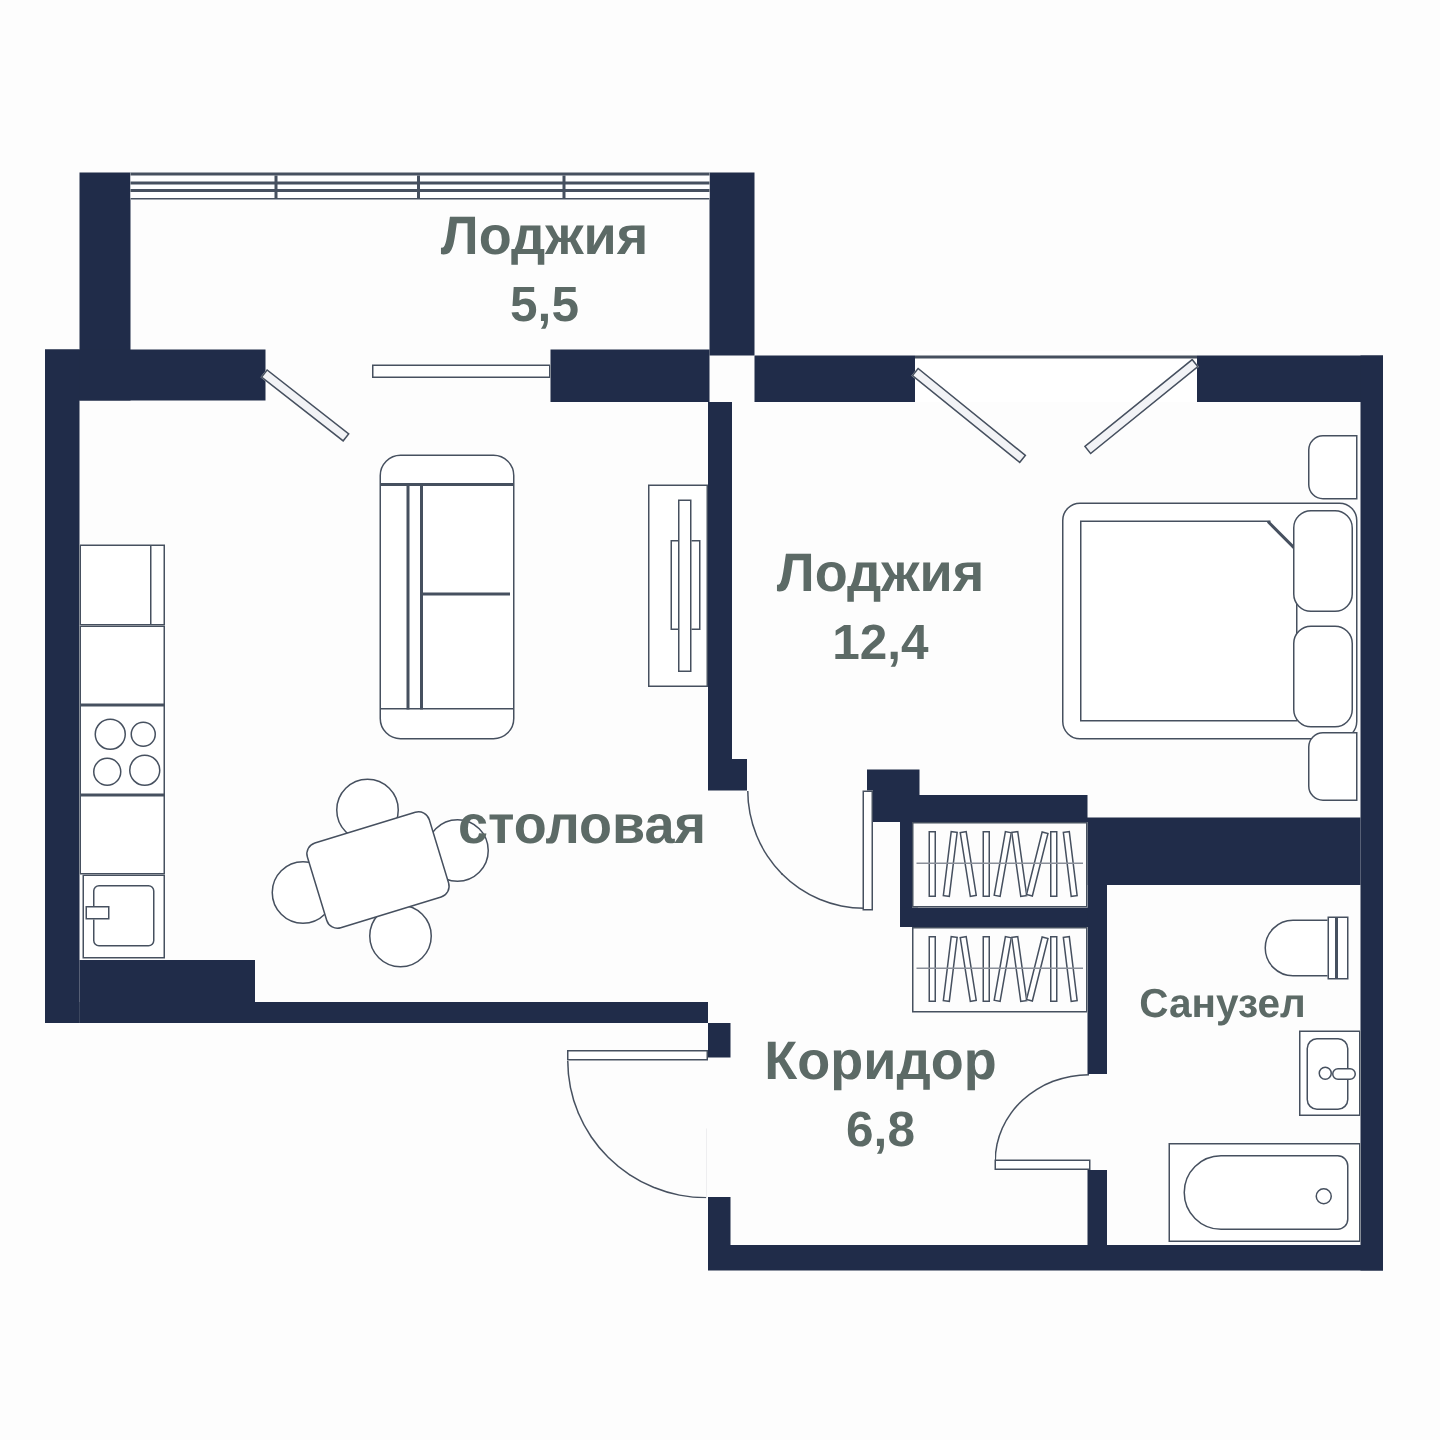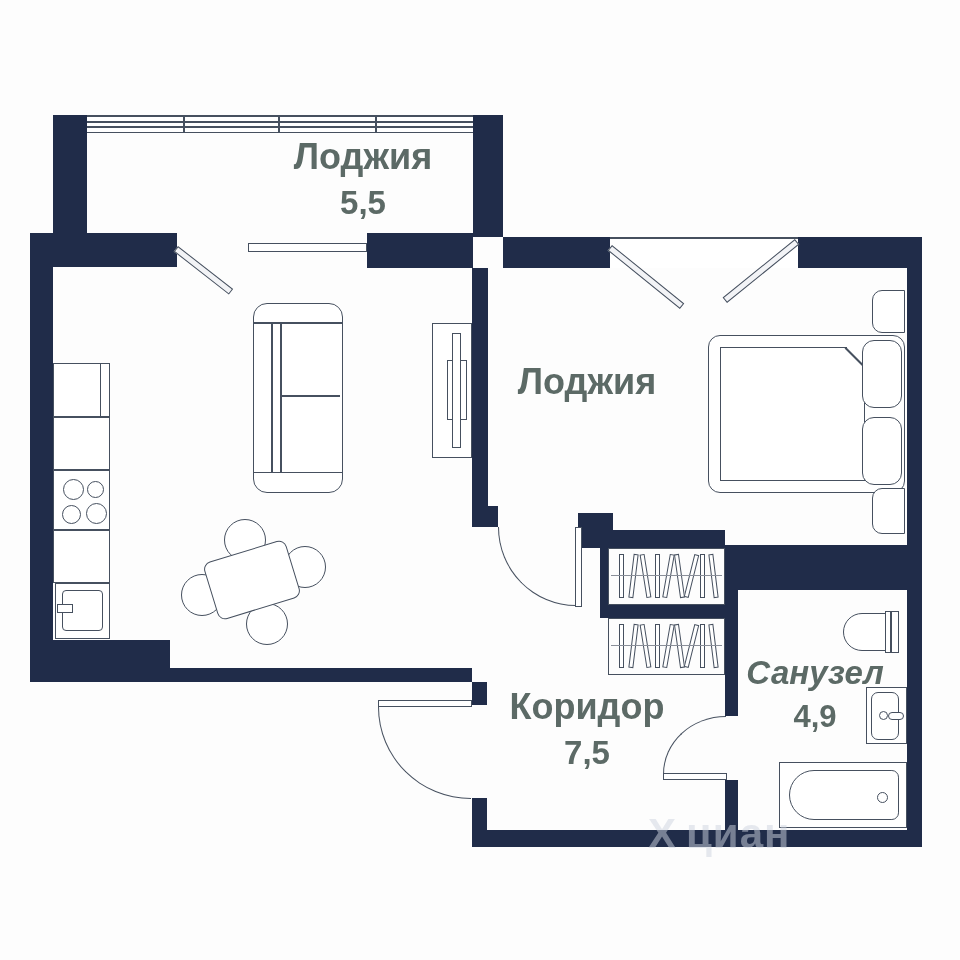--- a/index.html
+++ b/index.html
@@ -18,21 +18,21 @@
   .leaf{position:absolute;background:#f2f3f6;border:1.5px solid var(--line);box-sizing:border-box;}
   .arc{position:absolute;box-sizing:border-box;}
   .arc-bl{border-left:1.5px solid var(--line);border-bottom:1.5px solid var(--line);
           border-bottom-left-radius:100% 100%;}
   .arc-tl{border-left:1.5px solid var(--line);border-top:1.5px solid var(--line);
           border-top-left-radius:100% 100%;}
   .circle{border-radius:50%;}
   .rlabel{position:absolute;text-align:center;font-weight:700;color:var(--label);}
   .rname{font-size:36px;line-height:1.42;}
   .rarea{font-size:33px;line-height:1.3;}
-  .rlabel.small .rname{font-size:33px;font-style:italic;}
+  .rlabel.small .rname{font-size:27px;}
   .rlabel.small .rarea{font-size:31px;}
   
   .glz{position:absolute;left:87px;top:115px;width:386px;height:18px;background:#fff;
        border-top:2px solid var(--line);border-bottom:1.5px solid var(--line);box-sizing:border-box;}
   .glz .g1{position:absolute;left:0;right:0;top:4px;height:1.5px;background:var(--line);}
   .glz .g2{position:absolute;left:0;right:0;top:9px;height:1.5px;background:var(--line);}
   .glz .vtick{position:absolute;top:0;bottom:0;width:1.5px;background:var(--line);}
   
   .wrd{position:absolute;width:117px;height:57px;background:#fdfdfd;border:1.5px solid var(--line);box-sizing:border-box;}
   .wrd::after{content:"";position:absolute;left:2px;right:2px;top:26px;height:1px;background:#8a8f99;}
@@ -186,29 +186,27 @@
   <div class="furn" style="left:779px;top:762px;width:128px;height:66px;"></div>
   <div class="furn" style="left:789px;top:770px;width:110px;height:50px;border-radius:28px 8px 8px 28px;"></div>
   <div class="furn circle" style="left:877px;top:792px;width:11px;height:11px;"></div>
 
   <div class="rlabel" style="left:263px;top:131px;width:200px;">
     <div class="rname">Лоджия</div>
     <div class="rarea">5,5</div>
   </div>
   <div class="rlabel" style="left:487px;top:356px;width:200px;">
     <div class="rname">Лоджия</div>
+    <div class="rarea">12,4</div>
   </div>
   <div class="rlabel" style="left:288px;top:524px;width:200px;">
+    <div class="rname">столовая</div>
   </div>
   <div class="rlabel" style="left:487px;top:681px;width:200px;">
     <div class="rname">Коридор</div>
-    <div class="rarea">7,5</div>
+    <div class="rarea">6,8</div>
   </div>
   <div class="rlabel small" style="left:715px;top:650px;width:200px;">
     <div class="rname">Санузел</div>
-    <div class="rarea">4,9</div>
-  </div>
-
-  <div class="wm">
-    <span class="lg">Х</span><span>циан</span>
-  </div>
+  </div>
+
 
 </div>
 
 </body></html>

